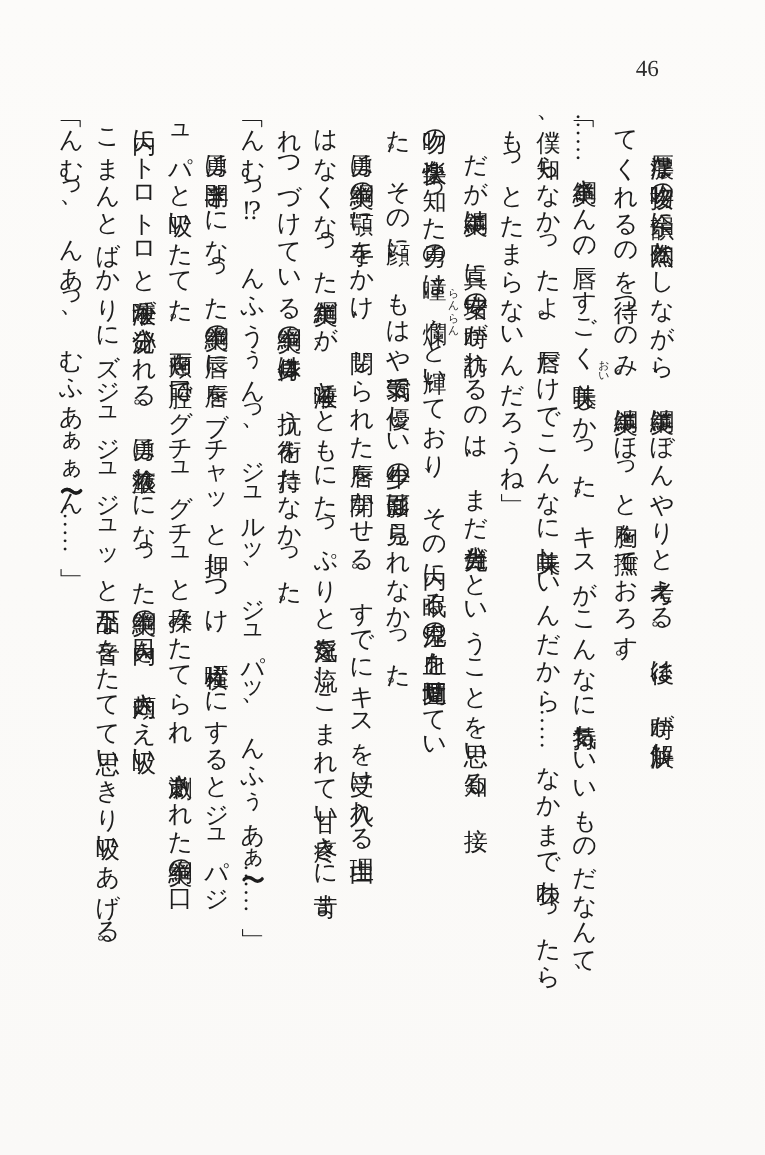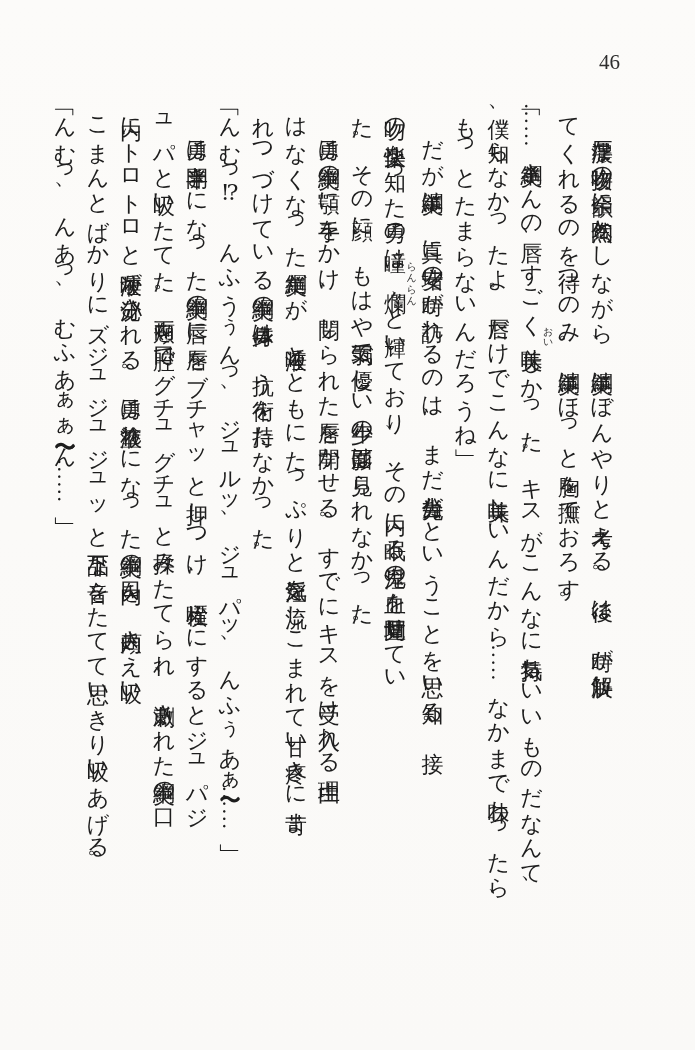--- a/index.html
+++ b/index.html
@@ -14,21 +14,21 @@
     background: #fbfaf8;
   }
   .book-page {
     position: absolute;
     inset: 0;
     background: linear-gradient(180deg, #fcfbf9 0%, #faf9f7 100%);
   }
   .page-number {
     position: absolute;
     top: 50px;
-    left: 599px;
+    left: 578px;
     font-family: "Liberation Serif", "DejaVu Serif", serif;
     font-size: 21px;
     color: #2e2e2e;
   }
   .text-block {
     position: absolute;
     top: 102px;
     right: 76px;
     height: 890px;
     writing-mode: vertical-rl;

